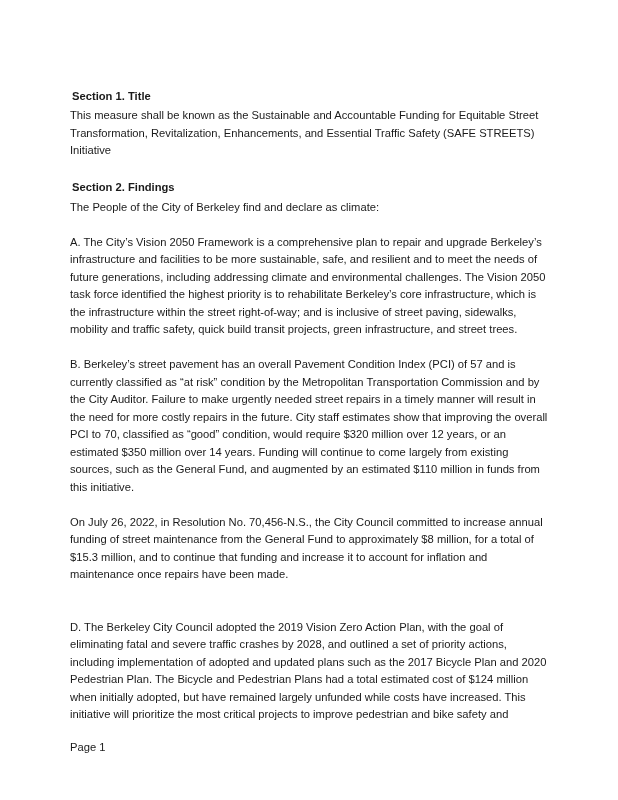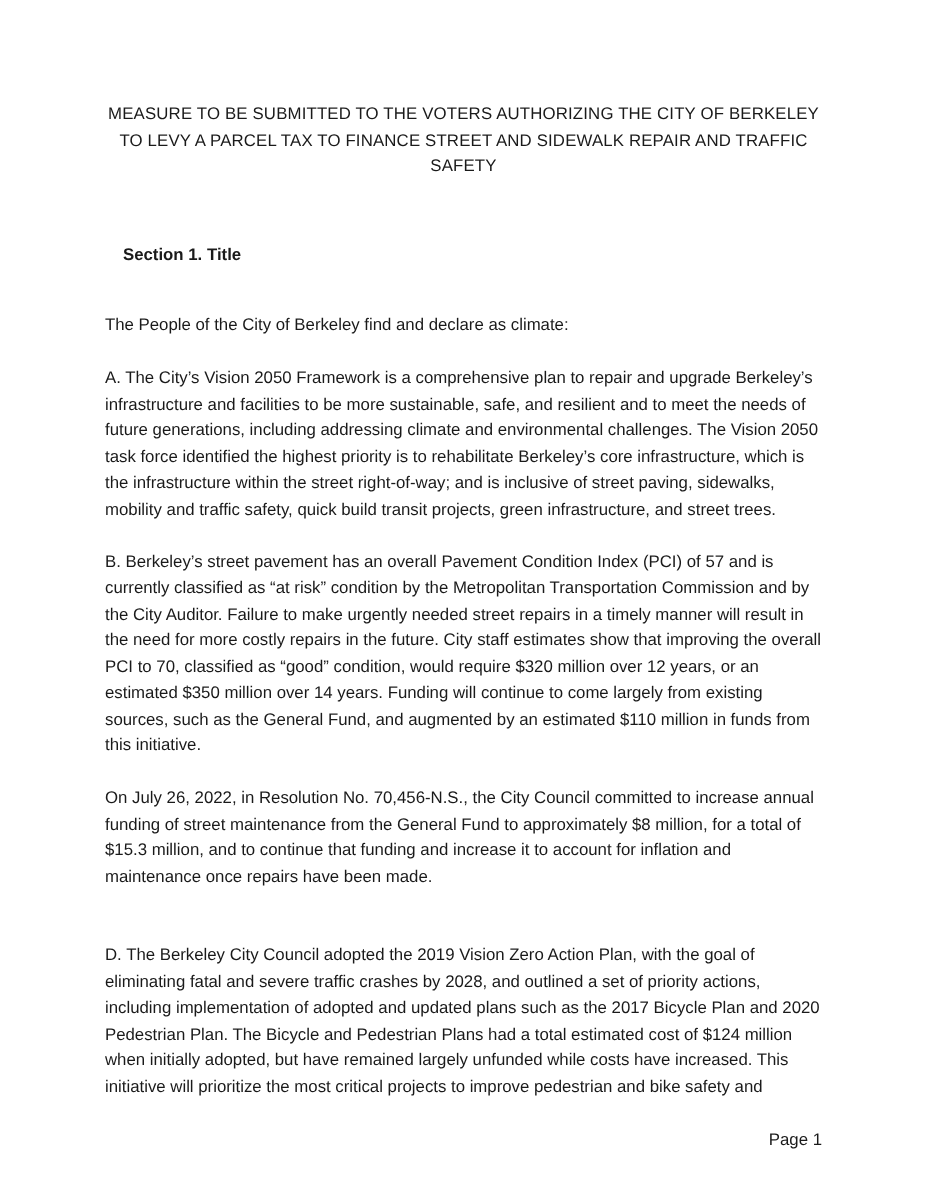--- a/index.html
+++ b/index.html
@@ -41,47 +41,48 @@
   }
 
   .spacer {
     height: 17.5px;
   }
 
   .section-head {
     font-size: 11.2px;
     line-height: 17.5px;
     font-weight: bold;
-    margin: 12px;
+    margin: 2px;
   }
 
   .footer {
     position: absolute;
     left: 70px;
     right: 70px;
-    bottom: 31px;
+    bottom: 44px;
     font-size: 11.2px;
     line-height: 17.5px;
-    text-align: right;
+    text-align: left;
   }
 </style>
 </head>
 <body>
 
 <div class="page">
 
-  <h1 class="doc-title">MEASURE TO BE SUBMITTED TO THE VOTERS AUTHORIZING THE CITY OF BERKELEY TO LEVY A PARCEL TAX TO FINANCE STREET AND SIDEWALK REPAIR AND TRAFFIC SAFETY</h1>
 
 
   <div class="spacer"></div>
 
   <div class="section-head">Section 1. Title</div>
+  <p class="para">This measure shall be known as the Sustainable and Accountable Funding for Equitable Street Transformation, Revitalization, Enhancements, and Essential Traffic Safety (SAFE STREETS) Initiative</p>
 
   <div class="spacer"></div>
 
+  <div class="section-head">Section 2. Findings</div>
   <p class="para">The People of the City of Berkeley find and declare as climate:</p>
 
   <div class="spacer"></div>
 
   <p class="para">A. The City’s Vision 2050 Framework is a comprehensive plan to repair and upgrade Berkeley’s infrastructure and facilities to be more sustainable, safe, and resilient and to meet the needs of future generations, including addressing climate and environmental challenges. The Vision 2050 task force identified the highest priority is to rehabilitate Berkeley’s core infrastructure, which is the infrastructure within the street right-of-way; and is inclusive of street paving, sidewalks, mobility and traffic safety, quick build transit projects, green infrastructure, and street trees.</p>
 
   <div class="spacer"></div>
 
   <p class="para">B. Berkeley’s street pavement has an overall Pavement Condition Index (PCI) of 57 and is currently classified as “at risk” condition by the Metropolitan Transportation Commission and by the City Auditor. Failure to make urgently needed street repairs in a timely manner will result in the need for more costly repairs in the future. City staff estimates show that improving the overall PCI to 70, classified as “good” condition, would require $320 million over 12 years, or an estimated $350 million over 14 years. Funding will continue to come largely from existing sources, such as the General Fund, and augmented by an estimated $110 million in funds from this initiative.</p>
 

